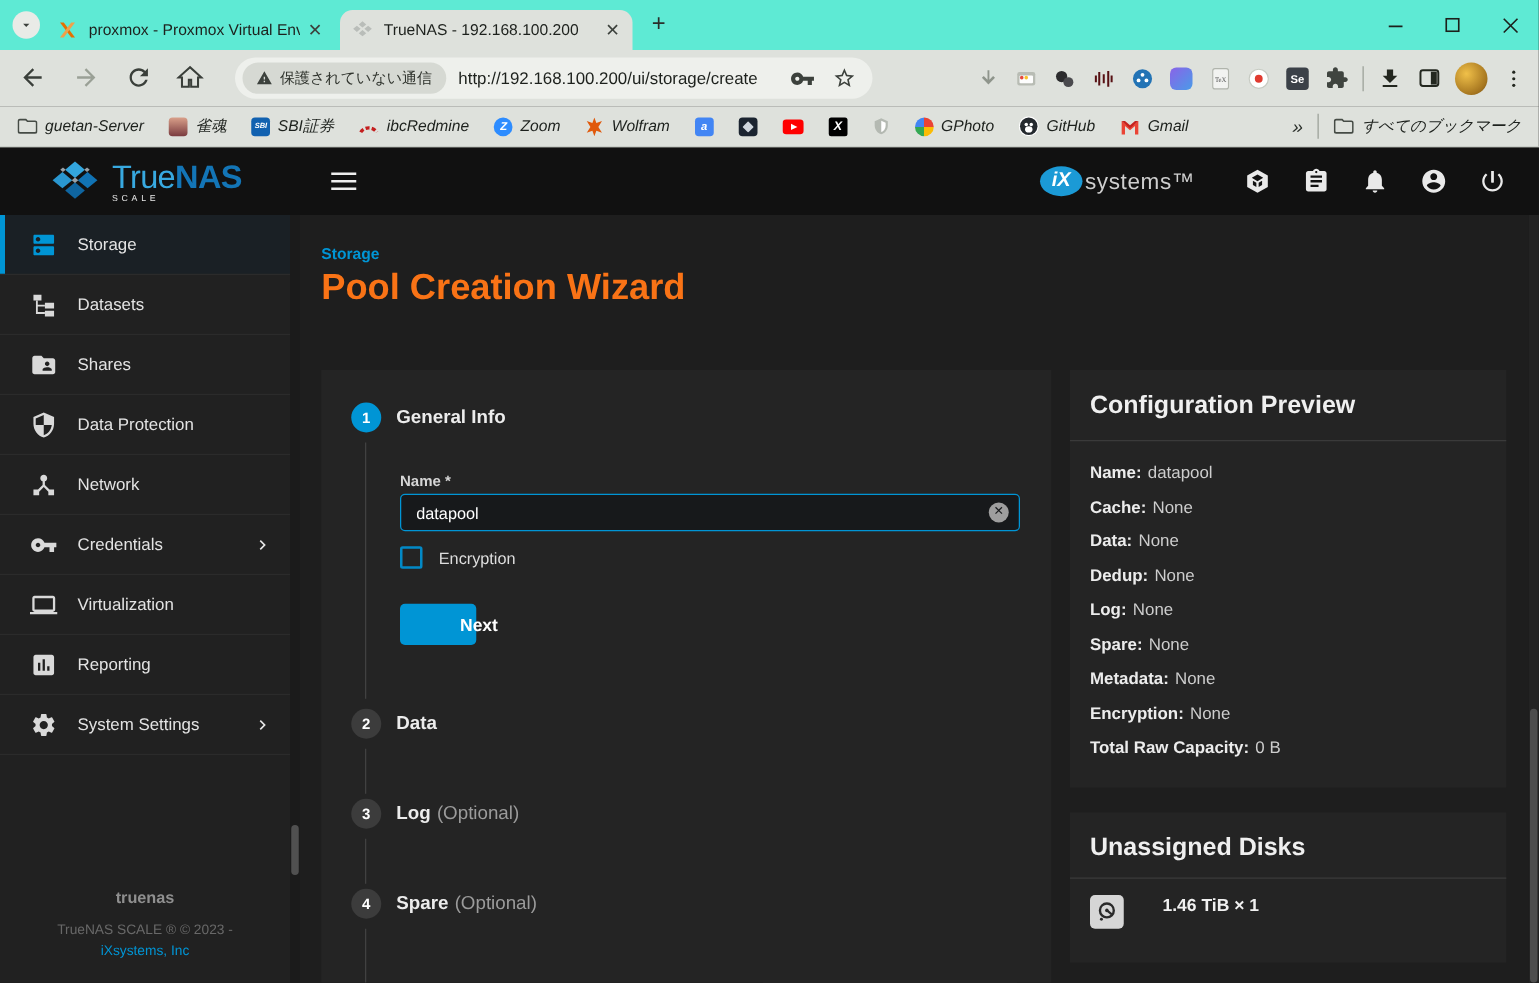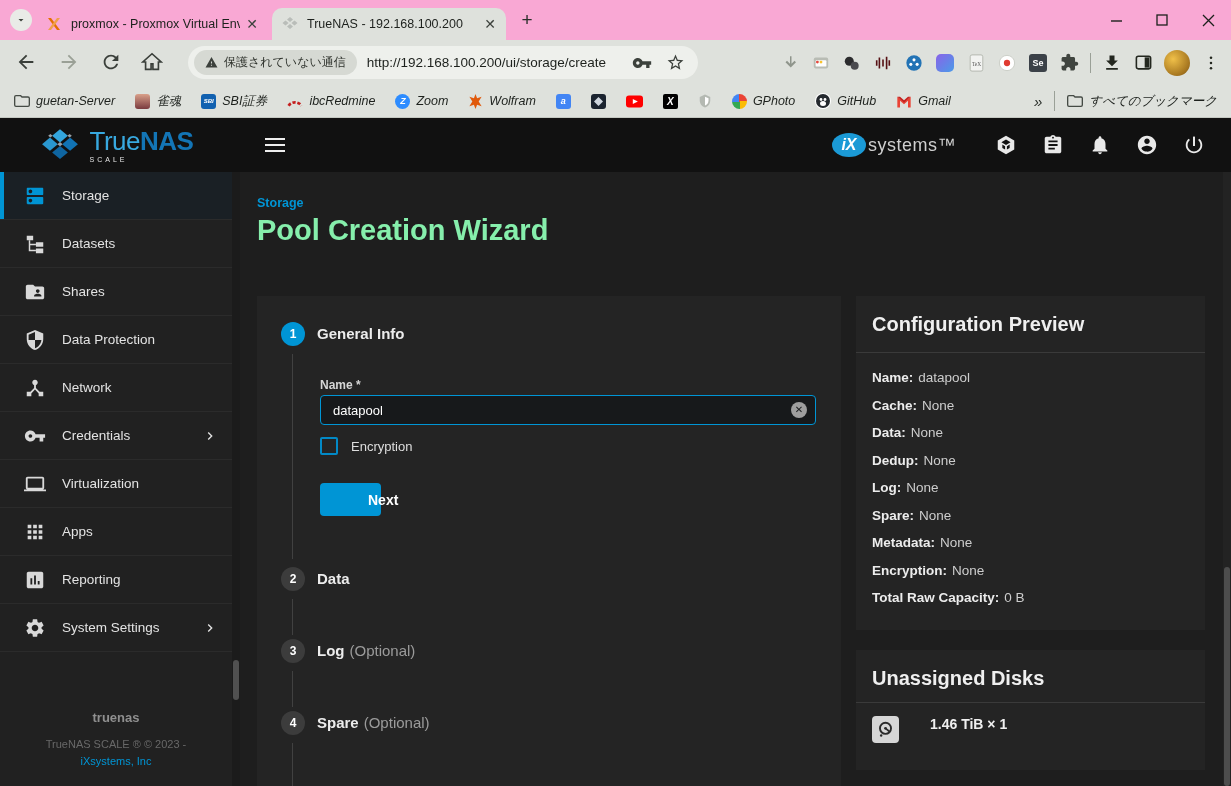--- a/index.html
+++ b/index.html
@@ -1,21 +1,21 @@
 <!DOCTYPE html>
 <html><head>
 <meta charset="utf-8">
 <style>
   * { margin:0; padding:0; box-sizing:border-box; }
   html,body { width:1231px; height:786px; overflow:hidden; background:#1e1e1e;
               font-family:"Liberation Sans", sans-serif; }
   svg { display:block; }
 
   
-  .tabbar { position:absolute; left:0; top:0; width:1231px; height:40px; background:#f9a8d4; }
+  .tabbar { position:absolute; left:0; top:0; width:1231px; height:40px; background:#5eead4; }
   .tab-search { position:absolute; left:10px; top:9px; width:22px; height:22px; border-radius:50%;
                 background:#e9ebe7; display:flex; align-items:center; justify-content:center; }
   .tab { position:absolute; top:8px; height:32px; display:flex; align-items:center;
          font-size:12.5px; color:#1d211d; padding:0 10px; white-space:nowrap; overflow:hidden; }
   .tab.inactive { left:36px; width:232px; }
   .tab.active { left:272px; width:234px; background:#dee1dc; border-radius:10px 10px 0 0; }
   .tab .fav { width:16px; height:16px; margin-right:9px; flex:0 0 16px; }
   .tab .title { flex:1 1 auto; overflow:hidden; }
   .tab-close { margin-left:6px; color:#3c413c; font-size:14px; line-height:1; flex:0 0 auto; }
   .tab-plus { position:absolute; left:518px; top:11px; width:18px; height:18px; color:#2a2f2a;
@@ -77,21 +77,21 @@
   .side-footer div { position:absolute; width:232px; text-align:center; }
   .sf-host { top:538px; font-size:13px; font-weight:bold; color:#8f8f8f; }
   .sf-copy { top:566px; font-size:11px; color:#686868; }
   .sf-co   { top:583px; font-size:11px; color:#0095d5; }
   .side-scroll { position:absolute; left:232px; top:172px; width:8px; height:614px; background:#1b1b1b; }
   .side-thumb { position:absolute; left:1px; top:488px; width:6px; height:40px; background:#505050; border-radius:3px; }
 
   
   .content { position:absolute; left:240px; top:172px; width:983px; height:614px; background:#1e1e1e; }
   .breadcrumb { position:absolute; left:17px; top:24px; font-size:12.5px; font-weight:bold; color:#0095d5; }
-  .page-title { position:absolute; left:17px; top:42px; font-size:29px; font-weight:700; color:#86efac; }
+  .page-title { position:absolute; left:17px; top:42px; font-size:29px; font-weight:700; color:#f97316; }
 
   .card { position:absolute; background:#242424; }
   .wizard { left:17px; top:124px; width:584px; height:490px; }
   .step-circle { position:absolute; left:24px; width:24px; height:24px; border-radius:50%;
                  display:flex; align-items:center; justify-content:center;
                  font-size:12px; font-weight:bold; color:#fff; background:#3c3c3c; }
   .step-circle.active { background:#0095d5; }
   .step-label { position:absolute; left:60px; font-size:15px; font-weight:bold; color:#ececec; }
   .step-label .opt { font-weight:400; color:#9b9b9b; margin-left:5px; }
   .step-label .opt:empty { display:none; }
@@ -465,26 +465,20 @@
     <span>Credentials</span>
     <svg class="nav-chev" width="16" height="16" viewBox="0 0 24 24">
         <path d="M10 6L8.59 7.41 13.17 12l-4.58 4.59L10 18l6-6z" fill="#e3e3e3"></path>
       </svg>
   </div>
   <div class="nav-item">
     <svg class="nico" viewBox="0 0 24 24">
         <path d="M20 18c1.1 0 2-.9 2-2V6c0-1.1-.9-2-2-2H4c-1.1 0-2 .9-2 2v10c0 1.1.9 2 2 2H0v2h24v-2h-4zM4 6h16v10H4V6z"></path>
       </svg>
     <span>Virtualization</span>
-  </div>
-  <div class="nav-item">
-    <svg class="nico" viewBox="0 0 24 24">
-        <path d="M4 8h4V4H4v4zm6 12h4v-4h-4v4zm-6 0h4v-4H4v4zm0-6h4v-4H4v4zm6 0h4v-4h-4v4zm6-10v4h4V4h-4zm-6 4h4V4h-4v4zm6 6h4v-4h-4v4zm0 6h4v-4h-4v4z"></path>
-      </svg>
-    <span>Apps</span>
   </div>
   <div class="nav-item">
     <svg class="nico" viewBox="0 0 24 24">
         <path d="M19 3H5c-1.1 0-2 .9-2 2v14c0 1.1.9 2 2 2h14c1.1 0 2-.9 2-2V5c0-1.1-.9-2-2-2zM9 17H7v-7h2v7zm4 0h-2V7h2v10zm4 0h-2v-4h2v4z"></path>
       </svg>
     <span>Reporting</span>
   </div>
   <div class="nav-item">
     <svg class="nico" viewBox="0 0 24 24">
         <path d="M19.14 12.94c.04-.3.06-.61.06-.94 0-.32-.02-.64-.07-.94l2.03-1.58c.18-.14.23-.41.12-.61l-1.92-3.32c-.12-.22-.37-.29-.59-.22l-2.39.96c-.5-.38-1.03-.7-1.62-.94l-.36-2.54c-.04-.24-.24-.41-.48-.41h-3.84c-.24 0-.43.17-.47.41l-.36 2.54c-.59.24-1.13.57-1.62.94l-2.39-.96c-.22-.08-.47 0-.59.22L2.74 8.87c-.12.21-.08.47.12.61l2.03 1.58c-.05.3-.09.63-.09.94s.02.64.07.94l-2.03 1.58c-.18.14-.23.41-.12.61l1.92 3.32c.12.22.37.29.59.22l2.39-.96c.5.38 1.03.7 1.62.94l.36 2.54c.05.24.24.41.48.41h3.84c.24 0 .44-.17.47-.41l.36-2.54c.59-.24 1.13-.56 1.62-.94l2.39.96c.22.08.47 0 .59-.22l1.92-3.32c.12-.22.07-.47-.12-.61l-2.01-1.58zM12 15.6c-1.98 0-3.6-1.62-3.6-3.6s1.62-3.6 3.6-3.6 3.6 1.62 3.6 3.6-1.62 3.6-3.6 3.6z"></path>

